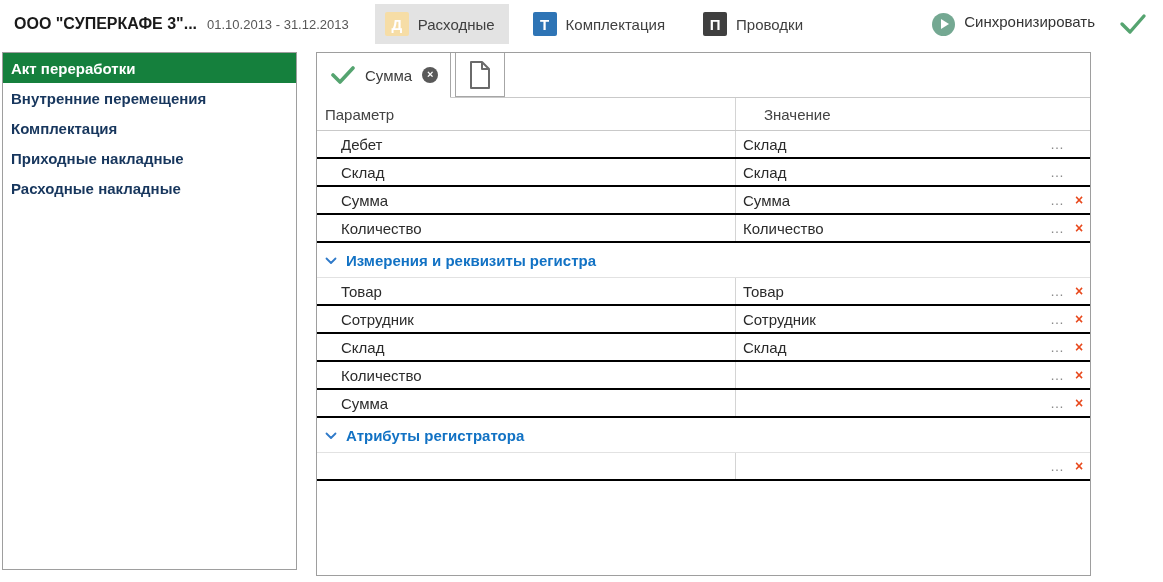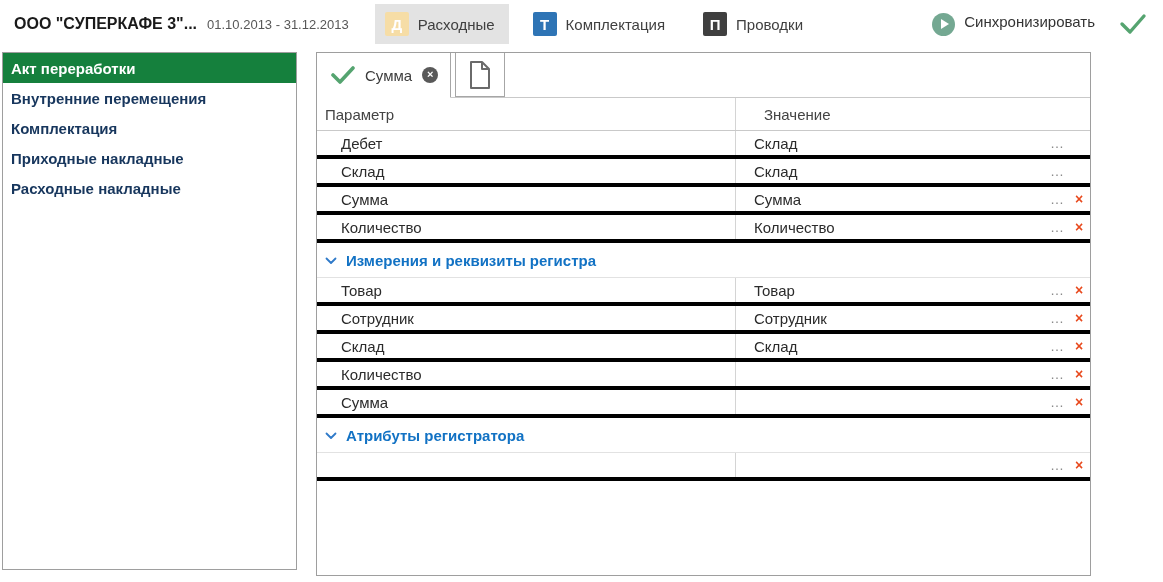--- a/index.html
+++ b/index.html
@@ -49,21 +49,21 @@
   .thead { height:33px; display:flex; border-bottom:1px solid #c9c9c9;gap:21px; }
   .th { font-size:15px; color:#444; display:flex; align-items:center; }
   .th.p { width:419px; padding-left:8px; border-right:1px solid #d4d4d4; }
   .th.v { flex:1; padding-left:7px; }
 
   .sec-row { height:35px; display:flex; align-items:center; padding-left:8px;
     border-bottom:1px solid #e2e2e2; cursor:pointer; }
   .chev { display:inline-flex; margin-right:9px; margin-top:2px; }
   .sec-title { font-size:15px; font-weight:bold; color:#1272c4; white-space:nowrap; }
 
-  .data-row { height:28px; display:flex; border-bottom:4px solid #000000;gap:11px; }
+  .data-row { height:28px; display:flex; border-bottom:2px solid #000000; }
   .cell { display:flex; align-items:center; font-size:15px; color:#2b2b2b; }
   .cell.param { width:419px; padding-left:24px; border-right:1px solid #d4d4d4; white-space:nowrap; }
   .cell.value { flex:1; padding:0 6px 0 7px; }
   .vtext { flex:1; white-space:nowrap; overflow:hidden; }
   .acts { display:flex; align-items:center; }
   .dots { color:#8a8a8a; font-size:14px; letter-spacing:1px; cursor:pointer; line-height:10px; }
   .rm { color:#e8491d; font-weight:bold; font-size:14px; margin-left:9px; width:10px;
     text-align:center; cursor:pointer; }
   .rm.hidden { visibility:hidden; cursor:default; }
 </style>

